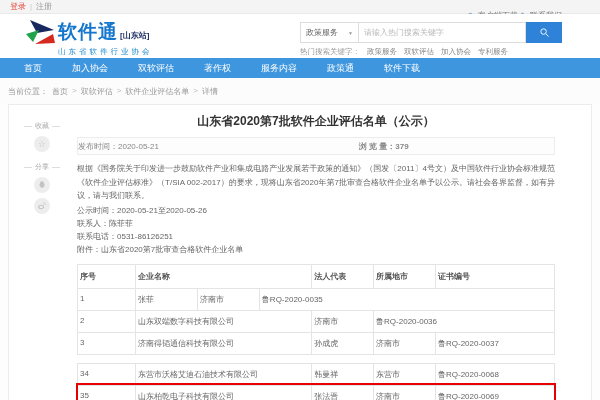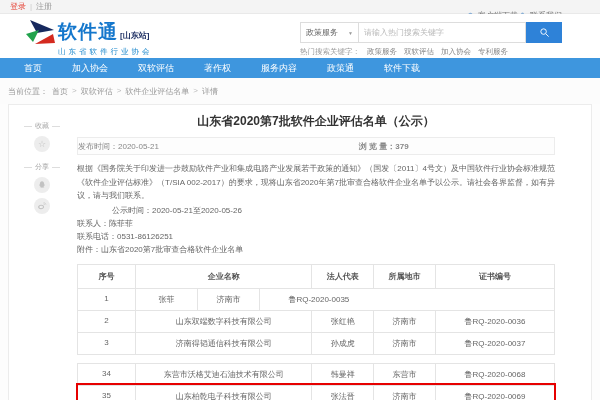--- a/index.html
+++ b/index.html
@@ -62,29 +62,29 @@
   .tool-circle svg { width:10px; height:10px; margin-top:3px; fill:#c2c2c2; }
 
   .article { margin-left:68px; margin-right:36px; padding-top:8px; }
   .title { text-align:center; font-size:12px; font-weight:bold; color:#333; }
   .meta { margin-top:7px; border:1px solid #ececec; background:#fdfdfd; height:18px;
     display:flex; align-items:center; font-size:8px; color:#888; }
   .meta .m1 { margin-left:0; }
   .meta .m2 { margin-left:42%;font-weight:bold; }
   .para { margin-top:7px; font-size:8px; color:#666; line-height:13.5px; text-align:justify; }
   .infoline { font-size:8px; color:#666; line-height:13px; }
-  .infoline.first { margin-top:1px;margin-left:35px; }
+  .infoline.first { margin-top:1px; }
   .attach-link { cursor:pointer; }
 
   
   .table-wrap { margin-top:8px; }
   .tblock { border:1px solid #e4e4e4; }
   .trow { display:flex; border-top:1px solid #e4e4e4; background:#fff; }
   .trow:first-child { border-top:none; }
-  .tcell { padding:5px 2px; text-align:center; border-left:1px solid #e4e4e4;
+  .tcell { padding:5px 2px; text-align:left; border-left:1px solid #e4e4e4;
     font-size:8px; color:#666; overflow:hidden; white-space:nowrap; }
   .tcell:first-child { border-left:none; }
   .thead .tcell { font-weight:bold; color:#555; padding:6px 2px; }
   .trow.hl { box-shadow:0 0 0 2px #e60000; position:relative; z-index:1; }
   .tgap { height:8px; background:#fff; }
 </style>
 </head>
 <body>
 
 <div class="page">
@@ -221,21 +221,20 @@
             </div>
             <div class="trow">
               <div class="tcell" style="width: 12%;">1</div>
               <div class="tcell" style="width: 13%;">张菲</div>
               <div class="tcell" style="width: 13%;">济南市</div>
               <div class="tcell" style="width: 25%;">鲁RQ-2020-0035</div>
             </div>
             <div class="trow">
               <div class="tcell" style="width: 12%;">2</div>
               <div class="tcell" style="width: 37%;">山东双端数字科技有限公司</div>
-              <div class="tcell" style="width: 13%;">张红艳</div>
               <div class="tcell" style="width: 13%;">济南市</div>
               <div class="tcell" style="width: 25%;">鲁RQ-2020-0036</div>
             </div>
             <div class="trow">
               <div class="tcell" style="width: 12%;">3</div>
               <div class="tcell" style="width: 37%;">济南得韬通信科技有限公司</div>
               <div class="tcell" style="width: 13%;">孙成虎</div>
               <div class="tcell" style="width: 13%;">济南市</div>
               <div class="tcell" style="width: 25%;">鲁RQ-2020-0037</div>
             </div>

